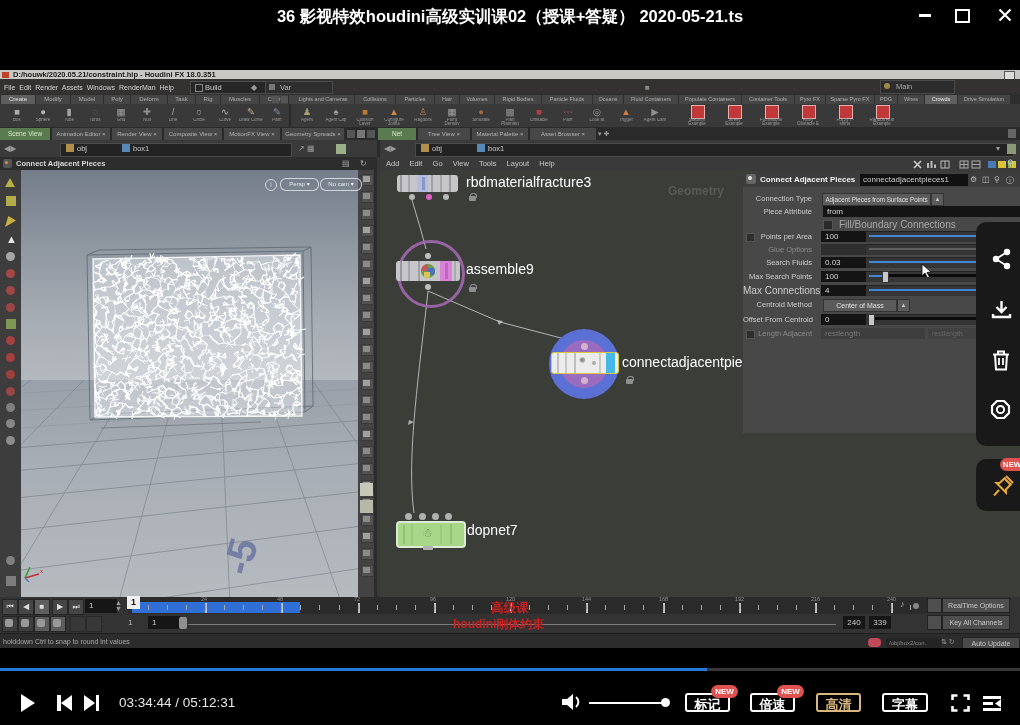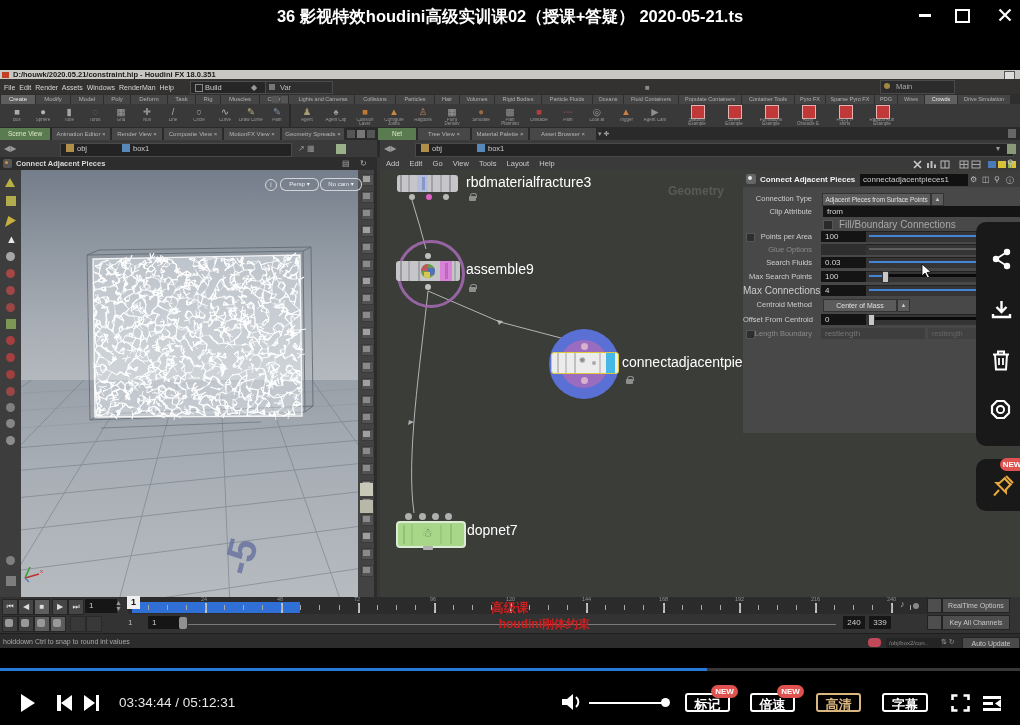--- a/index.html
+++ b/index.html
@@ -387,21 +387,21 @@
 <div class="ab" style="left:748px;top:176px;width:4px;height:4px;background:#e8e8e8;border-radius:2px"></div>
 <div class="ab" style="left:760px;top:175px;color:#f0f0f0;font-size:8px;font-weight:bold">Connect Adjacent Pieces</div>
 <div class="ab" style="left:860px;top:173.5px;width:105px;height:12px;background:#111;color:#ccc;font-size:8px;line-height:12px;padding-left:3px">connectadjacentpieces1</div>
 <div class="ab" style="left:970px;top:175px;color:#bbb;font-size:8px">⚙</div>
 <div class="ab" style="left:982px;top:175px;color:#bbb;font-size:8px">◫</div>
 <div class="ab" style="left:994px;top:175px;color:#bbb;font-size:8px">⚲</div>
 <div class="ab" style="left:1006px;top:175px;color:#bbb;font-size:8px">ⓘ</div>
 <div class="ab" style="left:743px;top:194px;width:69px;height:10px;color:#cdcdcd;font-size:7.5px;line-height:10px;text-align:right;white-space:nowrap">Connection Type</div>
 <div class="ab" style="left:822px;top:192.5px;width:107px;height:11px;background:#5b5b5b;border:1px solid #333;color:#e0e0e0;font-size:6.3px;line-height:11px;text-align:center;overflow:hidden">Adjacent Pieces from Surface Points</div>
 <div class="ab" style="left:931px;top:192.5px;width:11px;height:11px;background:#5b5b5b;border:1px solid #333;color:#ccc;font-size:6px;line-height:11px;text-align:center">▲<br>▼</div>
-<div class="ab" style="left:743px;top:207px;width:69px;height:10px;color:#cdcdcd;font-size:7.5px;line-height:10px;text-align:right;white-space:nowrap">Clip Attribute</div>
+<div class="ab" style="left:743px;top:207px;width:69px;height:10px;color:#cdcdcd;font-size:7.5px;line-height:10px;text-align:right;white-space:nowrap">Piece Attribute</div>
 <div class="ab" style="left:823px;top:206px;width:194px;height:11px;background:#141414;color:#d8d8d8;font-size:8px;line-height:11px;padding-left:4px">from</div>
 <div class="ab" style="left:823px;top:220px;width:8px;height:8px;background:#2a2a2a;border:1px solid #555"></div>
 <div class="ab" style="left:839px;top:219px;color:#a8a8a8;font-size:10px">Fill/Boundary Connections</div>
 <div class="ab" style="left:743px;top:232px;width:69px;height:10px;color:#cdcdcd;font-size:7.5px;line-height:10px;text-align:right;white-space:nowrap">Points per Area</div>
 <div class="ab" style="left:746px;top:233px;width:7px;height:7px;background:#2e2e2e;border:1px solid #555"></div>
 <div class="ab" style="left:821px;top:231px;width:44px;height:11px;background:#141414;color:#d8d8d8;font-size:8px;line-height:11px;padding-left:4px">100</div>
 <div class="ab" style="left:866px;top:231px;width:154px;height:10px;background:#353535;border-top:1px solid #222"></div>
 <div class="ab" style="left:869px;top:235px;width:151px;height:1.6px;background:#4585d8"></div>
 <div class="ab" style="left:743px;top:245px;width:69px;height:10px;color:#8a8a8a;font-size:7.5px;line-height:10px;text-align:right;white-space:nowrap">Glue Options</div>
 <div class="ab" style="left:821px;top:244px;width:44px;height:11px;background:#2e2e2e;color:#8a8a8a;font-size:8px;line-height:11px;padding-left:4px"></div>
@@ -422,21 +422,21 @@
 <div class="ab" style="left:866px;top:285px;width:154px;height:10px;background:#353535;border-top:1px solid #222"></div>
 <div class="ab" style="left:869px;top:289px;width:151px;height:1.6px;background:#4585d8"></div>
 <div class="ab" style="left:743px;top:300px;width:69px;height:10px;color:#cdcdcd;font-size:7.5px;line-height:10px;text-align:right;white-space:nowrap">Centroid Method</div>
 <div class="ab" style="left:823px;top:299px;width:72px;height:11px;background:#5b5b5b;border:1px solid #333;color:#e0e0e0;font-size:7px;line-height:11px;text-align:center;overflow:hidden">Center of Mass</div>
 <div class="ab" style="left:897px;top:299px;width:11px;height:11px;background:#5b5b5b;border:1px solid #333;color:#ccc;font-size:6px;line-height:11px;text-align:center">▲<br>▼</div>
 <div class="ab" style="left:743px;top:315px;width:69px;height:10px;color:#cdcdcd;font-size:7.5px;line-height:10px;text-align:right;white-space:nowrap">Offset From Centroid</div>
 <div class="ab" style="left:821px;top:314px;width:44px;height:11px;background:#141414;color:#d8d8d8;font-size:8px;line-height:11px;padding-left:4px">0</div>
 <div class="ab" style="left:866px;top:314px;width:154px;height:10px;background:#353535;border-top:1px solid #222"></div>
 <div class="ab" style="left:874px;top:317px;width:146px;height:2.5px;background:#0b0b0b"></div>
 <div class="ab" style="left:868px;top:314px;width:5px;height:10px;background:#c8c8c8;border:1px solid #333"></div>
-<div class="ab" style="left:743px;top:329px;width:69px;height:10px;color:#8a8a8a;font-size:7.5px;line-height:10px;text-align:right;white-space:nowrap">Length Boundary</div>
+<div class="ab" style="left:743px;top:329px;width:69px;height:10px;color:#8a8a8a;font-size:7.5px;line-height:10px;text-align:right;white-space:nowrap">Length Adjacent</div>
 <div class="ab" style="left:746px;top:330px;width:7px;height:7px;background:#2e2e2e;border:1px solid #555"></div>
 <div class="ab" style="left:821px;top:328px;width:100px;height:11px;background:#3e3e3e;color:#777;font-size:8px;line-height:11px;padding-left:4px">restlength</div>
 <div class="ab" style="left:928px;top:328px;width:90px;height:11px;background:#414141;color:#666;font-size:7px;line-height:11px;padding-left:4px">restlength</div>
 <svg class="ab" style="left:921px;top:263px" width="12" height="16">
     <path d="M1 1 L1 13 L4 10 L6.5 15 L8.5 14 L6 9.5 L10 9 Z" fill="#fff" stroke="#000" stroke-width="0.8"></path>
   </svg>
 <div class="ab" style="left:0;top:597px;width:1020px;height:36px;background:#333"></div>
 <div class="ab" style="left:2px;top:599px;width:14px;height:14px;background:#454545;border:1px solid #252525;color:#ddd;font-size:8px;line-height:14px;text-align:center">⏮</div>
 <div class="ab" style="left:18px;top:599px;width:14px;height:14px;background:#454545;border:1px solid #252525;color:#ddd;font-size:8px;line-height:14px;text-align:center">◀</div>
 <div class="ab" style="left:34px;top:599px;width:14px;height:14px;background:#5e5e5e;border:1px solid #252525;color:#ddd;font-size:8px;line-height:14px;text-align:center">■</div>
@@ -530,21 +530,21 @@
 <div class="ab" style="left:869px;top:616px;width:22px;height:13px;background:#161616;color:#ccc;font-size:8px;line-height:13px;text-align:center">339</div>
 <div class="ab" style="left:927px;top:615px;width:13px;height:13px;background:#4e4e4e;border:1px solid #222"></div>
 <div class="ab" style="left:942px;top:615px;width:66px;height:13px;background:#4e4e4e;border:1px solid #222;color:#c8c8c8;font-size:7px;line-height:13px;text-align:center">Key All Channels</div>
 <div class="ab" style="left:0;top:633px;width:1020px;height:15px;background:#2c2c2c;border-top:1px solid #1e1e1e"></div>
 <div class="ab" style="left:3px;top:638px;color:#a8a8a8;font-size:7px">holddown Ctrl to snap to round int values</div>
 <div class="ab" style="left:868px;top:638px;width:13px;height:9px;background:#c04858;border-radius:4px"></div>
 <div class="ab" style="left:886px;top:638px;width:52px;height:11px;background:#242424;color:#888;font-size:6px;line-height:11px;padding-left:3px">/obj/box2/con..</div>
 <div class="ab" style="left:941px;top:638px;color:#999;font-size:7px">⇅ ↻</div>
 <div class="ab" style="left:962px;top:637px;width:56px;height:12px;background:#4a4a4a;border:1px solid #222;color:#c8c8c8;font-size:7px;line-height:12px;text-align:center">Auto Update</div>
 <div class="ab" style="left:450px;top:600px;width:120px;text-align:center;color:#cc2020;font-size:12.5px;font-weight:bold">高级课</div>
-<div class="ab" style="left:475px;top:616px;width:115px;text-align:right;color:#cc2020;font-size:12px;font-weight:bold">houdini刚体约束</div>
+<div class="ab" style="left:453px;top:616px;width:115px;text-align:left;color:#cc2020;font-size:12px;font-weight:bold">houdini刚体约束</div>
 <div class="ab" style="left:0;top:648px;width:1020px;height:77px;background:#000"></div>
 <div class="ab" style="left:0;top:668px;width:1020px;height:3px;background:#383838"></div>
 <div class="ab" style="left:0;top:668px;width:707px;height:3px;background:#2579d8"></div>
 <div class="ab" style="left:21px;top:694px;width:0;height:0;border-top:9px solid transparent;border-bottom:9px solid transparent;border-left:14px solid #fff"></div>
 <div class="ab" style="left:57px;top:695px;width:3.5px;height:16px;background:#fff"></div>
 <div class="ab" style="left:61px;top:695px;width:0;height:0;border-top:8px solid transparent;border-bottom:8px solid transparent;border-right:11px solid #fff"></div>
 <div class="ab" style="left:84px;top:695px;width:0;height:0;border-top:8px solid transparent;border-bottom:8px solid transparent;border-left:11px solid #fff"></div>
 <div class="ab" style="left:95.5px;top:695px;width:3.5px;height:16px;background:#fff"></div>
 <div class="ab" style="left:119px;top:695px;color:#e8e8e8;font-size:13.5px">03:34:44 / 05:12:31</div>
 <svg class="ab" style="left:560px;top:692px" width="24" height="20">

